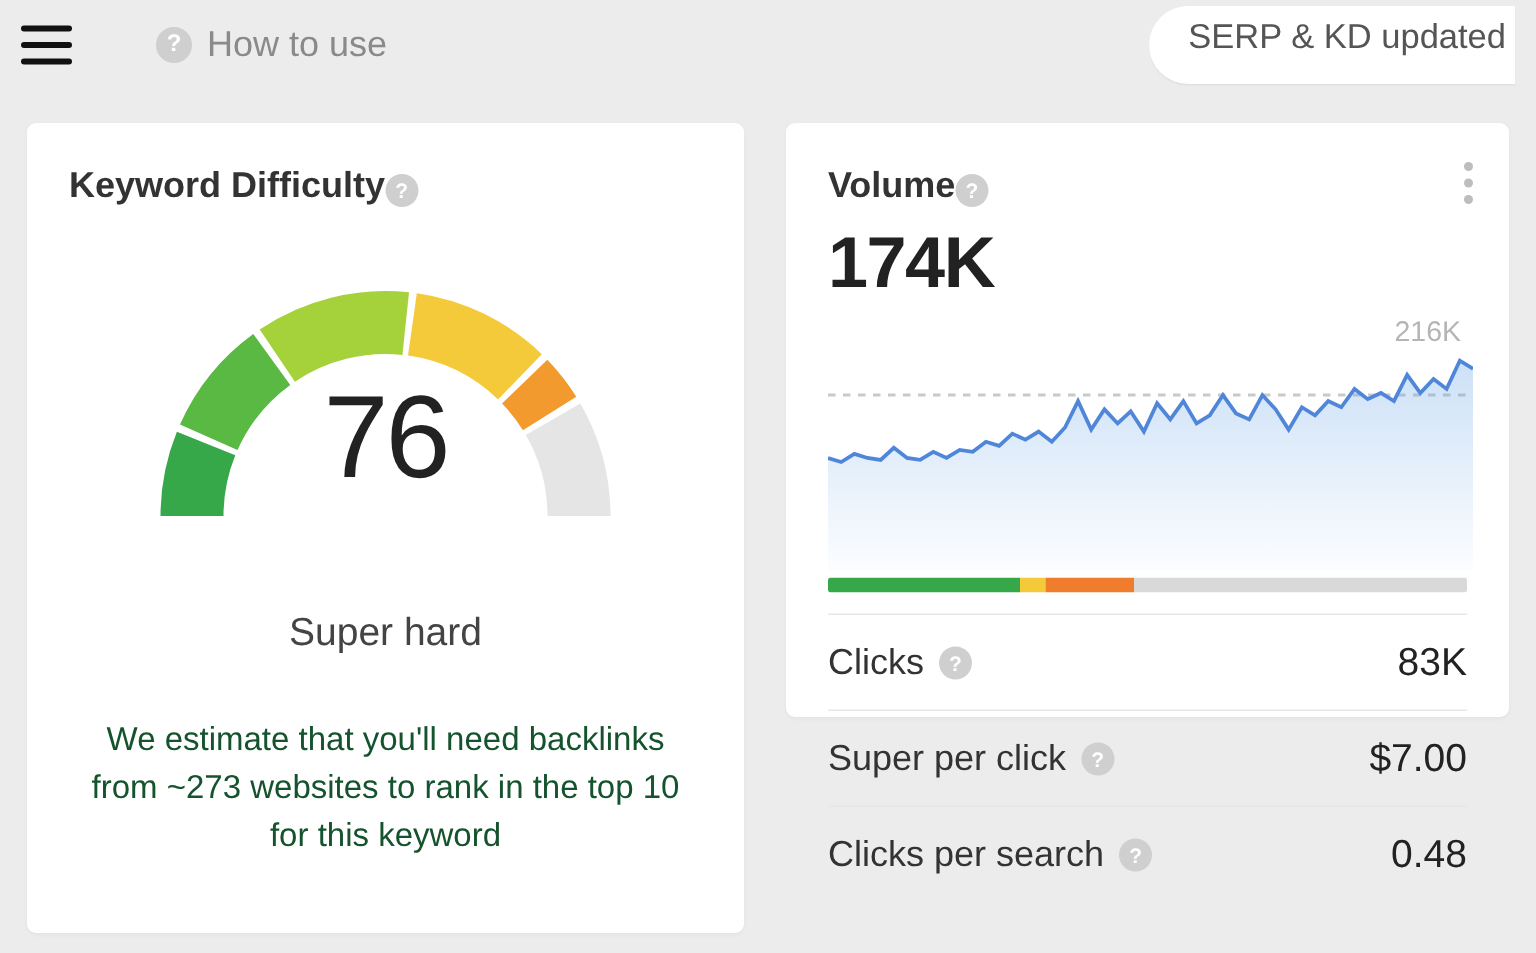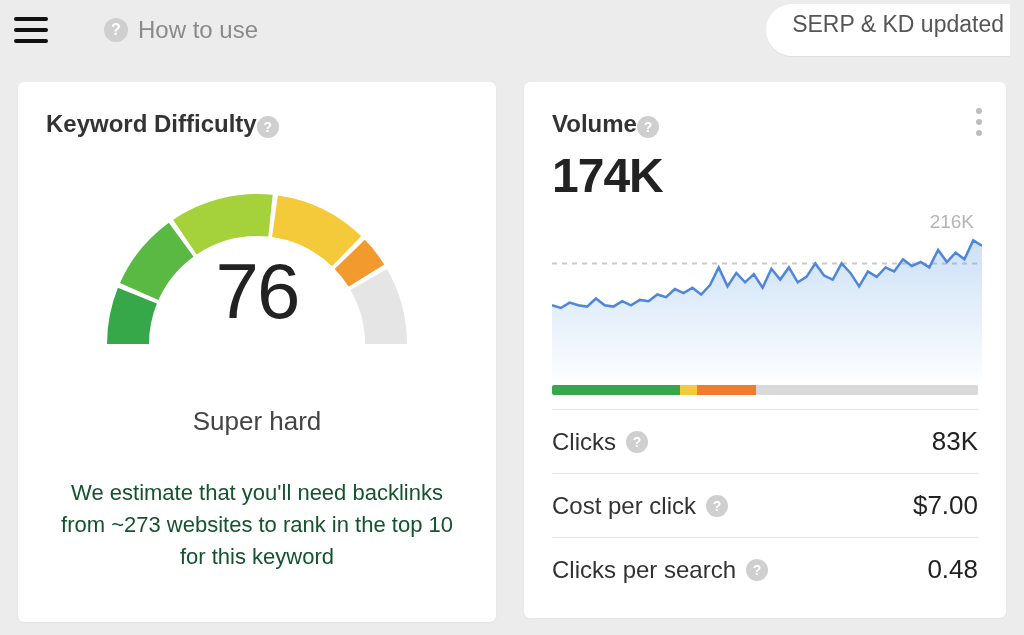--- a/index.html
+++ b/index.html
@@ -11,21 +11,21 @@
   .title-pre{font-size:30px;font-weight:700;color:#222;}
   .title-kw{font-size:30px;font-weight:700;color:#222;}
   .howto{display:flex;align-items:center;margin-left:30px;color:#8a8a8a;font-size:24px;cursor:pointer;}
   .howto .q{margin-right:10px;}
   .q{display:inline-flex;align-items:center;justify-content:center;width:24px;height:24px;border-radius:50%;background:#cfcfcf;color:#fff;font-weight:700;font-size:16px;line-height:1;}
   .q.small{width:22px;height:22px;font-size:14px;}
   .pill{margin-left:auto;background:#fff;border-radius:28px 0 0 28px;height:52px;display:flex;align-items:center;padding:0 6px 12px 26px;color:#555;font-size:23px;box-shadow:0 1px 1px rgba(0,0,0,.05);}
   .cards{display:flex;gap:28px;padding:22px 18px 0 18px;}
   .card{background:#fff;border-radius:6px;padding:28px 28px 24px 28px;box-shadow:0 1px 3px rgba(0,0,0,.04);}
   .card.kd{width:478px;height:540px;}
-  .card.vol{width:482px;height:536px;position:relative;}
+  .card.vol{width:482px;height:396px;position:relative;}
   .card-title{font-size:24px;font-weight:700;color:#333;display:flex;align-items:flex-end;gap:0;}
   .gauge-wrap{display:flex;flex-direction:column;align-items:center;margin-top:34px;}
   .gauge{position:relative;width:320px;height:182px;}
   .gauge svg{position:absolute;left:0;top:0;}
   .gauge-center{position:absolute;left:0;right:0;top:80px;text-align:center;}
   .gauge-num{font-size:78px;font-weight:400;color:#222;letter-spacing:-2px;line-height:1;}
   .gauge-label{font-size:26px;color:#444;margin-top:52px;}
   .kd-desc{text-align:center;color:#14532d;font-size:22px;line-height:1.45;margin-top:40px;padding:0 6px;}
   .kebab{position:absolute;top:26px;right:24px;display:flex;flex-direction:column;gap:5px;cursor:pointer;}
   .kebab span{width:6px;height:6px;background:#bdbdbd;border-radius:50%;}
@@ -122,21 +122,21 @@
     <div class="kv-list" id="kv-list">
         <div class="kv">
           <div class="kv-label">
             <span>Clicks</span>
             <span class="q small">?</span>
           </div>
           <div class="kv-val">83K</div>
         </div>
         <div class="kv">
           <div class="kv-label">
-            <span>Cost per click</span>
+            <span>Super per click</span>
             <span class="q small">?</span>
           </div>
           <div class="kv-val">$7.00</div>
         </div>
         <div class="kv">
           <div class="kv-label">
             <span>Clicks per search</span>
             <span class="q small">?</span>
           </div>
           <div class="kv-val">0.48</div>

